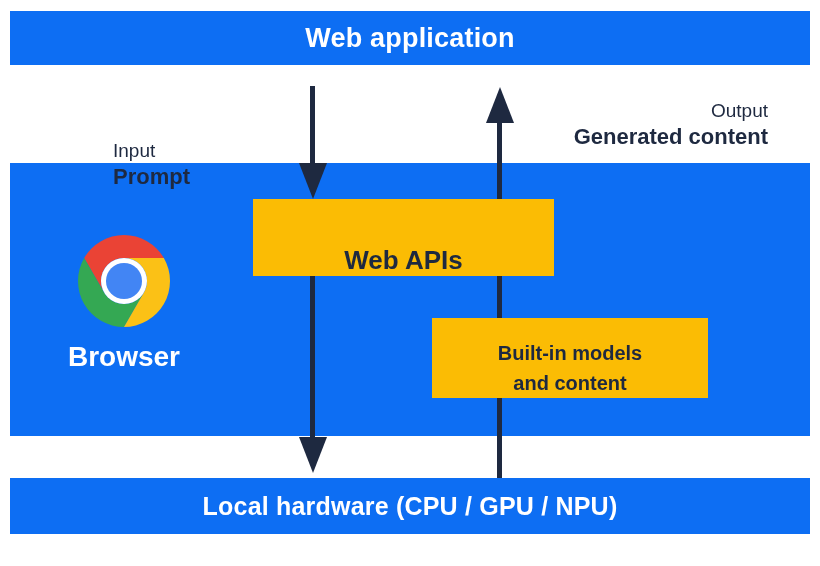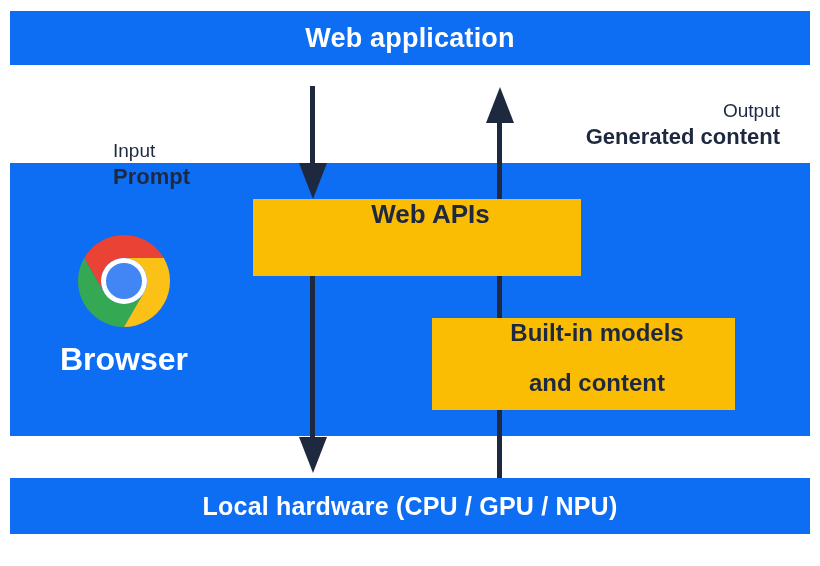--- a/index.html
+++ b/index.html
@@ -27,40 +27,39 @@
     color: #ffffff;
     font-weight: bold;
     font-size: 27px;
     letter-spacing: 0.2px;
   }
   .band-bottom .band-label { font-size: 25px; }
 
   
   .io-label { position: absolute; top: 99px; z-index: 1; color: var(--navy, #1e2940); }
   .io-left  { left: 113px; text-align: left; margin-top: 40px; }
-  .io-right { right: 40px; text-align: right; }
+  .io-right { right: 52px; text-align: right; }
   .io-title { font-size: 19px; font-weight: normal; line-height: 24px; }
   .io-value { font-size: 22px; font-weight: bold; line-height: 27px; text-align: right; }
 
   
   .yellow-box {
     position: absolute;
     background: var(--yellow, #fbbc04);
     color: var(--navy, #1e2940);
     font-weight: bold;
     display: flex;
     flex-direction: column;
     align-items: center;
-    justify-content: flex-start;
+    justify-content: flex-end;
     text-align: center;
     z-index: 3;
-    padding-left: 27px;
   }
   .box-webapis { left: 253px; top: 199px; width: 301px; height: 77px; font-size: 26px; }
-  .box-builtin { left: 432px; top: 318px; width: 276px; height: 92px; font-size: 24px; line-height: 30px; gap: 20px; }
+  .box-builtin { left: 432px; top: 318px; width: 276px; height: 80px; font-size: 20px; line-height: 30px; }
 
   
   .arrow-line {
     position: absolute;
     width: 5px;
     background: var(--navy, #1e2940);
     z-index: 2;
   }
   .arrow-head {
     position: absolute;
@@ -91,21 +90,21 @@
     width: 92px; height: 92px;
     z-index: 1;
   }
   .browser-label {
     position: absolute;
     left: 44px; top: 341px;
     width: 160px;
     text-align: center;
     color: #ffffff;
     font-weight: bold;
-    font-size: 32px;
+    font-size: 28px;
     z-index: 1;
   }
 </style>
 </head>
 <body>
 
 <div class="canvas">
 
   <div class="blue-band band-top">
     <span class="band-label">Web application</span>

